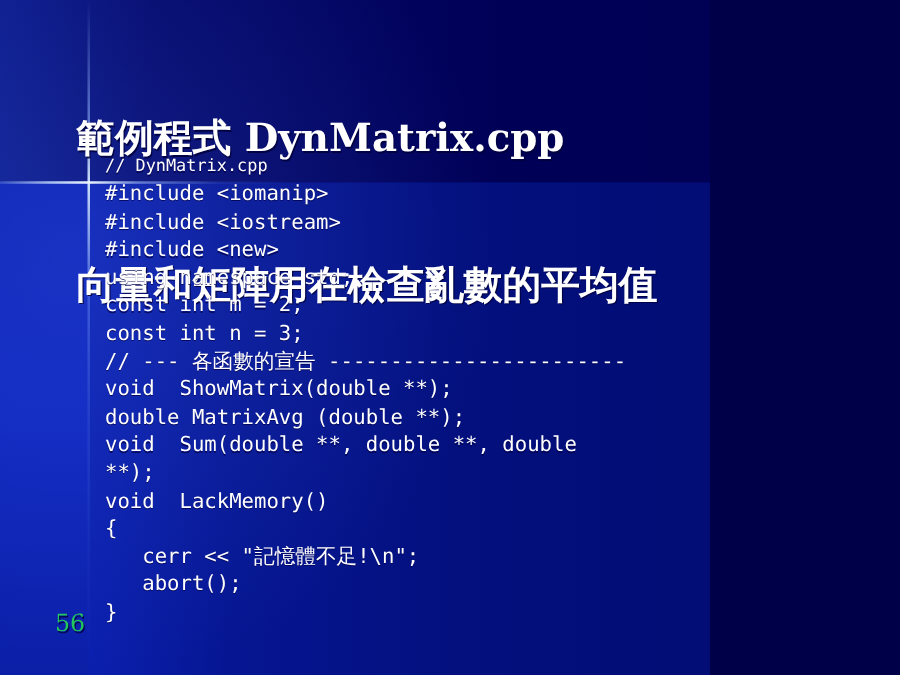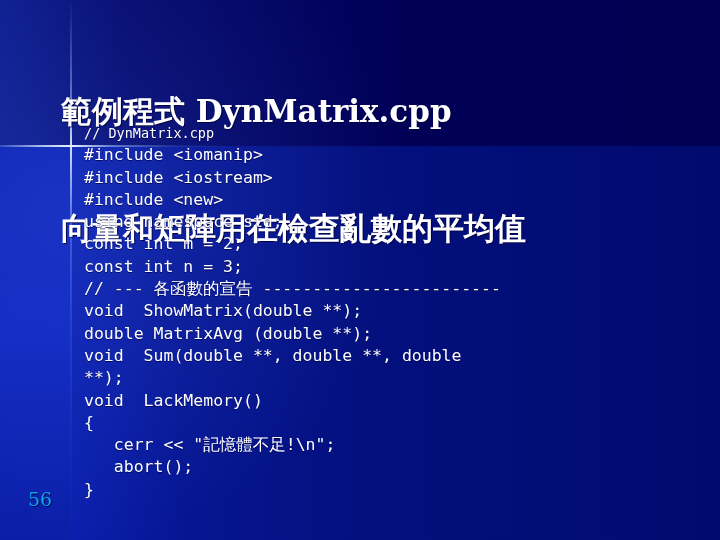--- a/index.html
+++ b/index.html
@@ -2,21 +2,21 @@
 <html><head>
 <meta charset="utf-8">
 <style>
   html, body {
     margin: 0;
     padding: 0;
     background: #000048;
   }
   #slide {
     position: relative;
-    width: 720px;
+    width: 568px;
     height: 540px;
     overflow: hidden;
     background: #000066;
     font-family: "Liberation Sans", sans-serif;
   }
   
   .bg-top {
     position: absolute;
     left: 0; top: 0;
     width: 720px; height: 146px;
@@ -99,23 +99,23 @@
     white-space: pre-wrap;
     word-break: break-word;
     text-shadow: 0 1px 0 rgba(0,0,70,0.7);
   }
   .code-line { display: block; min-height: 22.3px; }
   .code-line.small { font-size: 13.5px; }
 
   
   .page-no {
     position: absolute;
-    left: 28px;
+    left: 44px;
     top: 488px;
-    color: #0ea5e9;
+    color: #22c55e;
     font-family: "DejaVu Serif", "Liberation Serif", serif;
     font-size: 19px;
     font-weight: normal;
     text-shadow: 1px 1px 0 rgba(0,0,60,0.8);
   }
 </style>
 </head>
 <body>
 
 <div id="slide">

